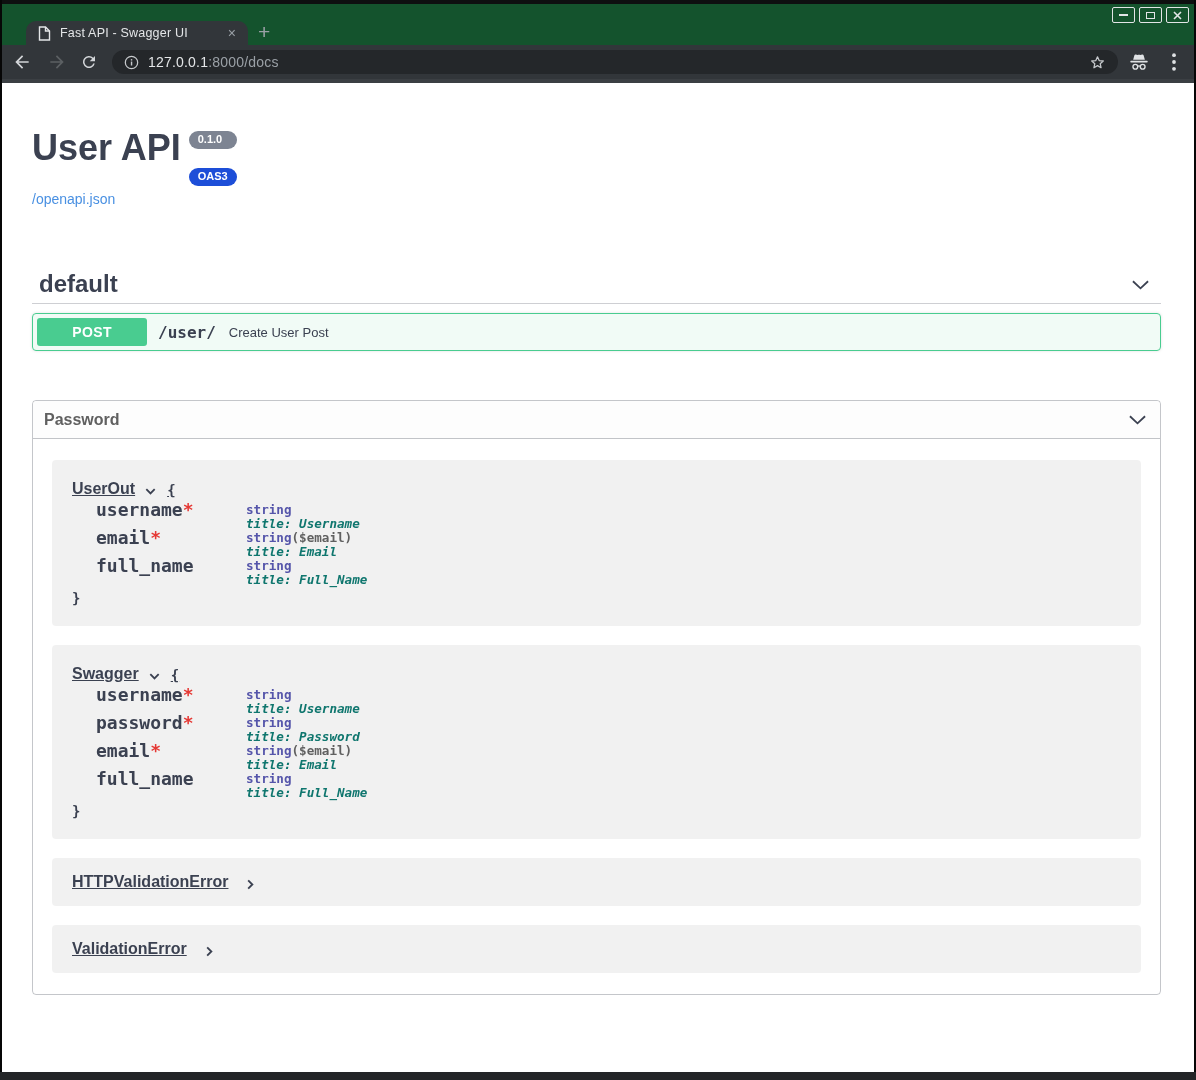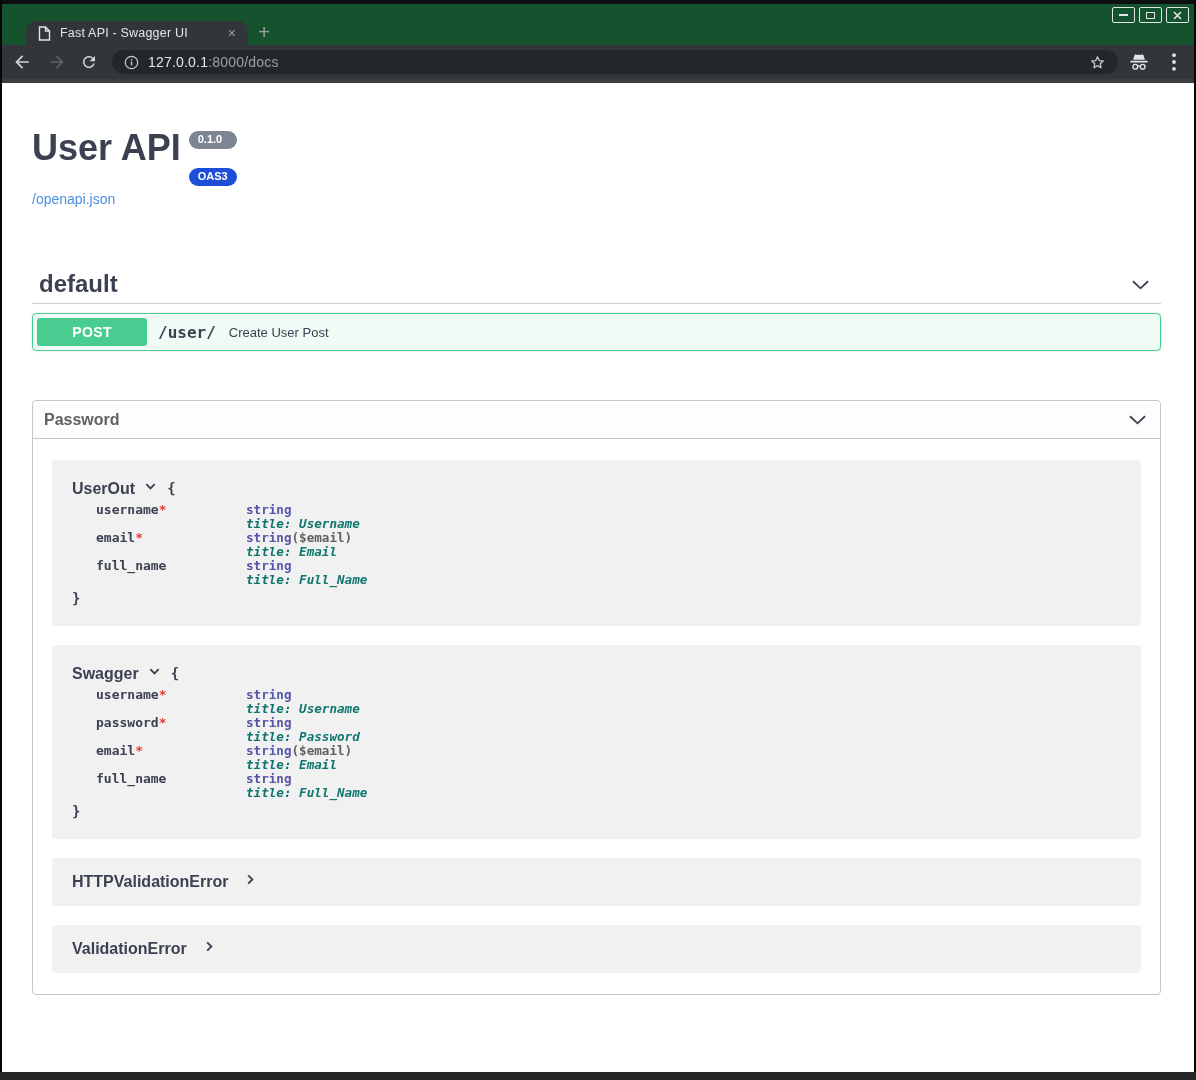--- a/index.html
+++ b/index.html
@@ -97,32 +97,32 @@
     display:flex; justify-content:space-between; align-items:center;
     padding:0 12px 0 11px; height:38px; border-bottom:1px solid rgba(59,65,81,.3);
     background:#fdfdfd; border-radius:4px 4px 0 0;
   }
   .models-title { font-size:16px; font-weight:700; color:#606060; }
   .models-body { padding:21px 19px; }
 
   .model-box { background:rgba(0,0,0,.055); border-radius:4px; padding:20px; margin-bottom:19px; }
   .model-box:last-child { margin-bottom:0; }
   .model-box.collapsed { padding:15px 20px; }
-  .model-title-row { display:flex; align-items:flex-start; }
+  .model-title-row { display:flex; align-items:flex-end;text-decoration:underline; }
   .model-title { font-size:16px; font-weight:700; color:#3b4151; }
   .model-chevron { display:flex; margin-left:9px; }
   .model-chevron.right { margin-left:16px; }
   .brace { font-family:"DejaVu Sans Mono",monospace; font-size:14px; font-weight:700; color:#3b4151; }
   .brace-open { margin-left:10px; }
   .brace-close { margin-top:3px; }
   .model-rows { margin:5px 0 0 24px; }
   .field-row { display:flex; }
   .field-name {
     width:150px; flex:none; font-family:"DejaVu Sans Mono",monospace;
-    font-size:13px; font-weight:700; color:#3b4151; line-height:14px;
+    font-size:18px; font-weight:700; color:#3b4151; line-height:14px;
   }
   .star { color:#e53935; }
   .field-desc { font-family:"DejaVu Sans Mono",monospace; font-size:12.6px; font-weight:700; line-height:14px; }
   .prop-type { color:#5555aa; }
   .prop-format { color:#606060; }
   .prop-title { font-style:italic; color:#0f766e; }
 </style>
 </head>
 <body>
 

